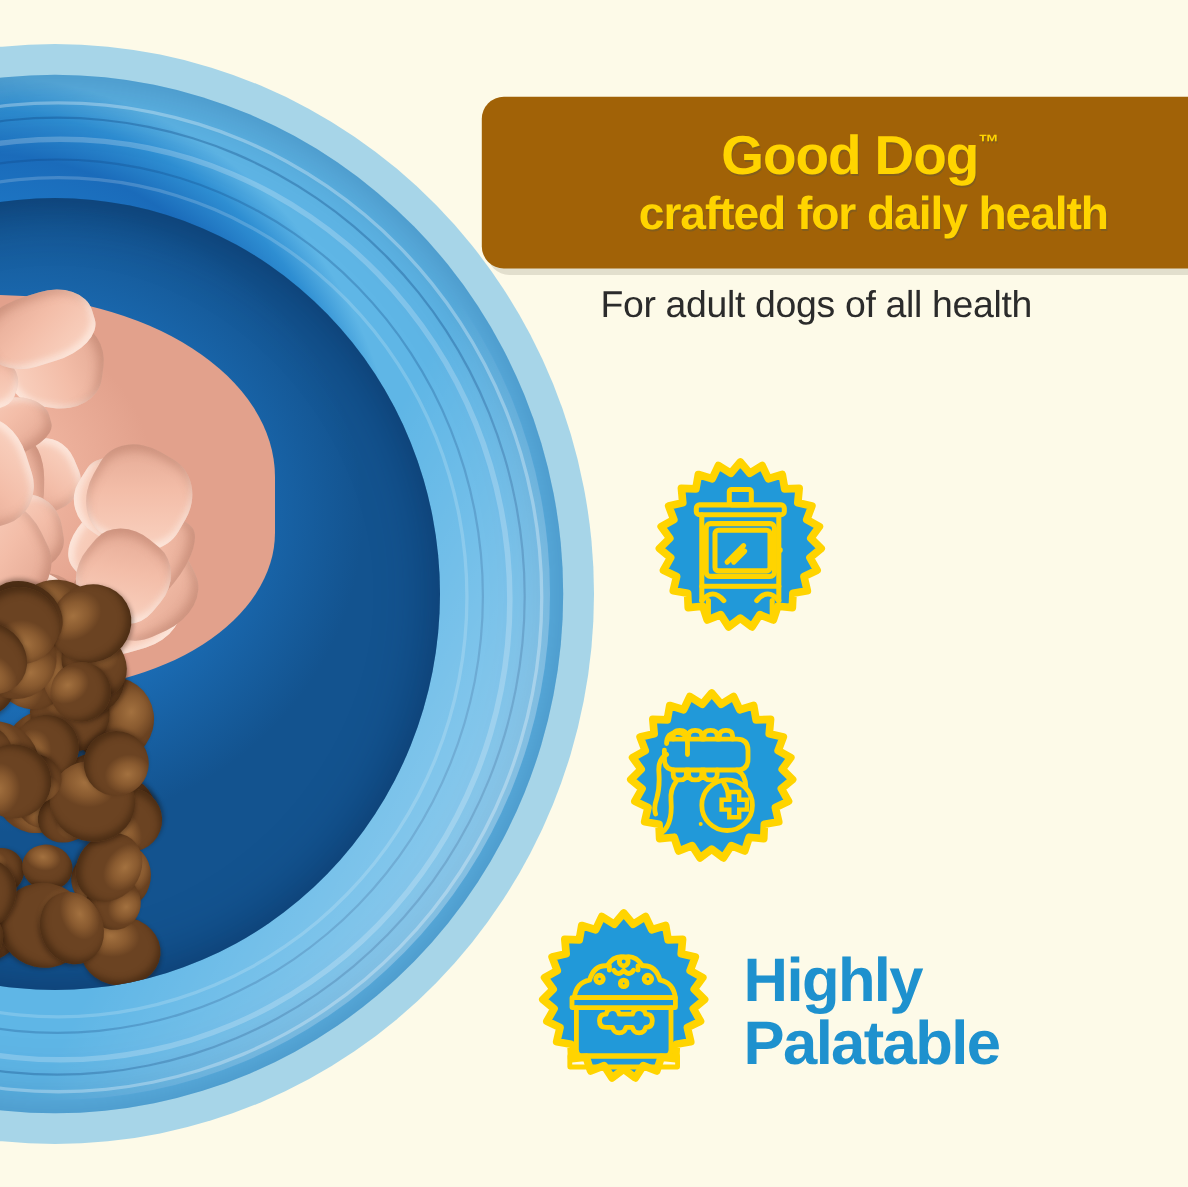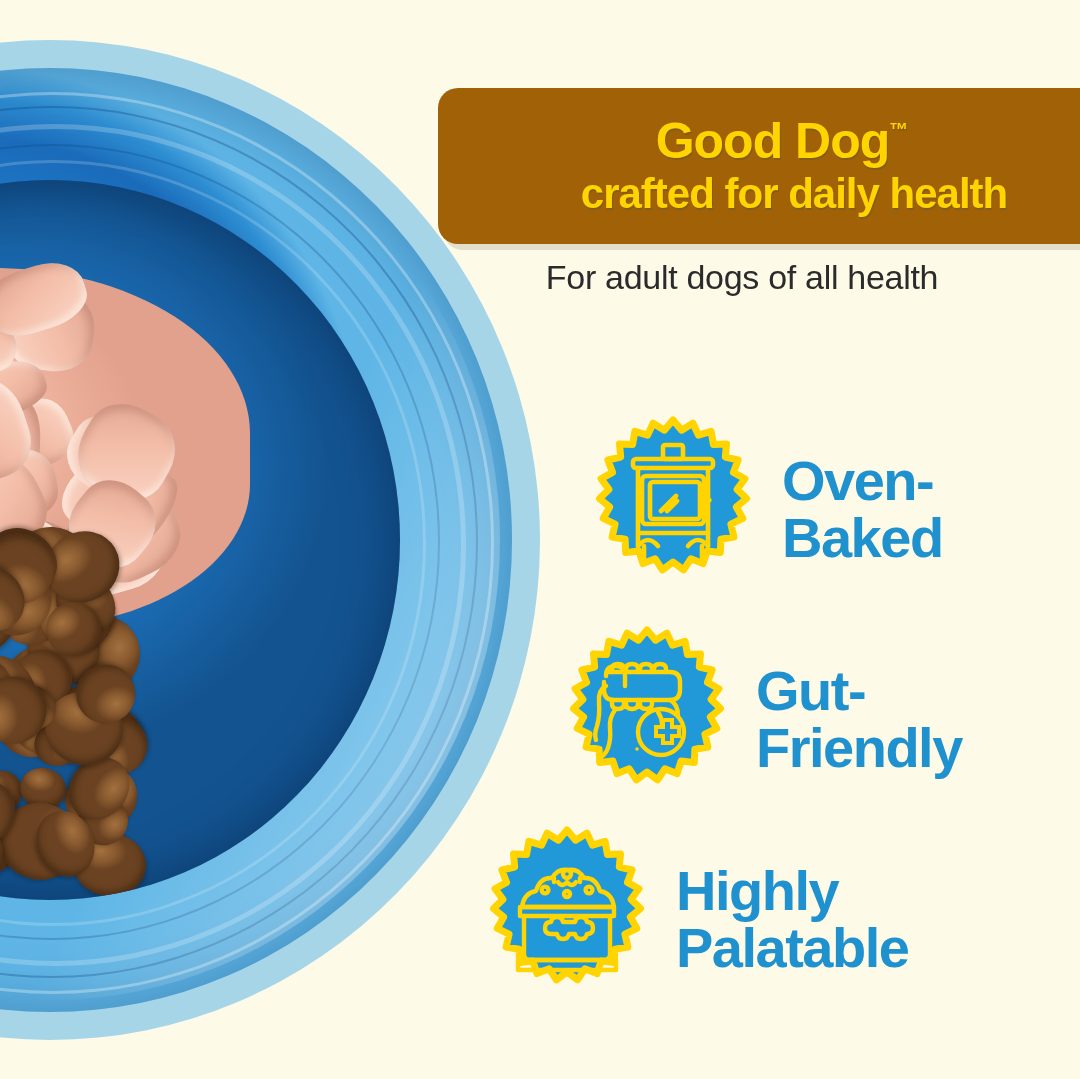--- a/index.html
+++ b/index.html
@@ -210,24 +210,20 @@
             <rect x="72" y="68" width="50" height="37" rx="3"></rect>
             <path d="M83 97 L98 82 M89 97 L99 87"></path>
             <path d="M60 119 h70"></path>
             <path d="M78 119 h34" stroke-width="4"></path>
             <path d="M60 132 q10 -12 20 0 M110 132 q10 -12 20 0"></path>
             <path d="M66 132 v14 M124 132 v14"></path>
             <circle cx="131" cy="86" r="2.6" fill="#FFD400" stroke="none"></circle>
           </g>
         </svg>
       </div>
-      <div class="feat-label">
-        <span>Oven-</span>
-        <span>Baked</span>
-      </div>
     </div>
 
     <div class="feature f1">
       <div class="badge-ico">
         <svg viewBox="0 0 190 190" aria-hidden="true">
           <path d="M95 6 L103.6 16.2 L114.9 9.2 L120.5 21.2 L133.1 17.4 L135.4 30.4 L148.5 29.9 L147.3 43.1 L160.1 46 L155.4 58.4 L166.9 64.7 L159.1 75.4 L168.5 84.6 L158.3 93 L164.8 104.4 L152.9 110.1 L155.9 123 L142.9 125.3 L142.3 138.4 L129.1 137.1 L125 149.6 L112.8 144.8 L105.6 155.9 L95 148 L84.4 155.9 L77.2 144.8 L65 149.6 L60.9 137.1 L47.7 138.4 L47.1 125.3 L34.1 123 L37.1 110.1 L25.2 104.4 L31.7 93 L21.5 84.6 L30.9 75.4 L23.1 64.7 L34.6 58.4 L29.9 46 L42.7 43.1 L41.5 29.9 L54.6 30.4 L56.9 17.4 L69.5 21.2 L75.1 9.2 L86.4 16.2 Z" fill="#2199D9" stroke="#FFD400" stroke-width="7" stroke-linejoin="round"></path>
           <g fill="none" stroke="#FFD400" stroke-width="4.4" stroke-linecap="round" stroke-linejoin="round">
             <path d="M54 52 q0 -10 10 -10 q9 0 9 10 v10"></path>
             <path d="M56 48 h62 q10 0 10 10 v8 q0 10 -10 10 h-56 q-10 0 -10 -10 v-8"></path>
             <path d="M60 48 v-3 q0 -5 6 -5 q6 0 6 5 v3 M74 48 v-3 q0 -5 6 -5 q6 0 6 5 v3 M88 48 v-3 q0 -5 6 -5 q6 0 6 5 v3 M102 48 v-3 q0 -5 6 -5 q6 0 6 5 v3"></path>
@@ -236,24 +232,20 @@
             <path d="M54 62 q-8 4 -7 16 q1 14 -2 24 q-3 8 -1 14"></path>
             <path d="M118 76 q8 4 8 16"></path>
             <path d="M106 88 q4 6 4 12"></path>
           </g>
           <g fill="none" stroke="#FFD400" stroke-width="4.4" stroke-linecap="round">
             <path d="M132 108 a23 23 0 1 1 -23 -23 a23 23 0 0 1 23 23"></path>
             <circle cx="85" cy="125" r="1.8" fill="#FFD400" stroke="none"></circle>
             <path d="M104 103 h7 v-7 h9 v7 h7 v9 h-7 v7 h-9 v-7 h-7 z" stroke-width="4"></path>
           </g>
         </svg>
-      </div>
-      <div class="feat-label">
-        <span>Gut-</span>
-        <span>Friendly</span>
       </div>
     </div>
 
     <div class="feature f2">
       <div class="badge-ico">
         <svg viewBox="0 0 190 190" aria-hidden="true">
           <path d="M95 6 L103.6 16.2 L114.9 9.2 L120.5 21.2 L133.1 17.4 L135.4 30.4 L148.5 29.9 L147.3 43.1 L160.1 46 L155.4 58.4 L166.9 64.7 L159.1 75.4 L168.5 84.6 L158.3 93 L164.8 104.4 L152.9 110.1 L155.9 123 L142.9 125.3 L142.3 138.4 L129.1 137.1 L125 149.6 L112.8 144.8 L105.6 155.9 L95 148 L84.4 155.9 L77.2 144.8 L65 149.6 L60.9 137.1 L47.7 138.4 L47.1 125.3 L34.1 123 L37.1 110.1 L25.2 104.4 L31.7 93 L21.5 84.6 L30.9 75.4 L23.1 64.7 L34.6 58.4 L29.9 46 L42.7 43.1 L41.5 29.9 L54.6 30.4 L56.9 17.4 L69.5 21.2 L75.1 9.2 L86.4 16.2 Z" fill="#2199D9" stroke="#FFD400" stroke-width="7" stroke-linejoin="round"></path>
           <g fill="none" stroke="#FFD400" stroke-width="4.4" stroke-linecap="round" stroke-linejoin="round">
             <path d="M50 83 q2 -14 14 -16 q4 -14 16 -13 q6 -10 16 -8 q10 -2 16 8 q12 -1 16 13 q12 2 14 16 z"></path>
             <path d="M48 83 h94 v9 H48 z"></path>

